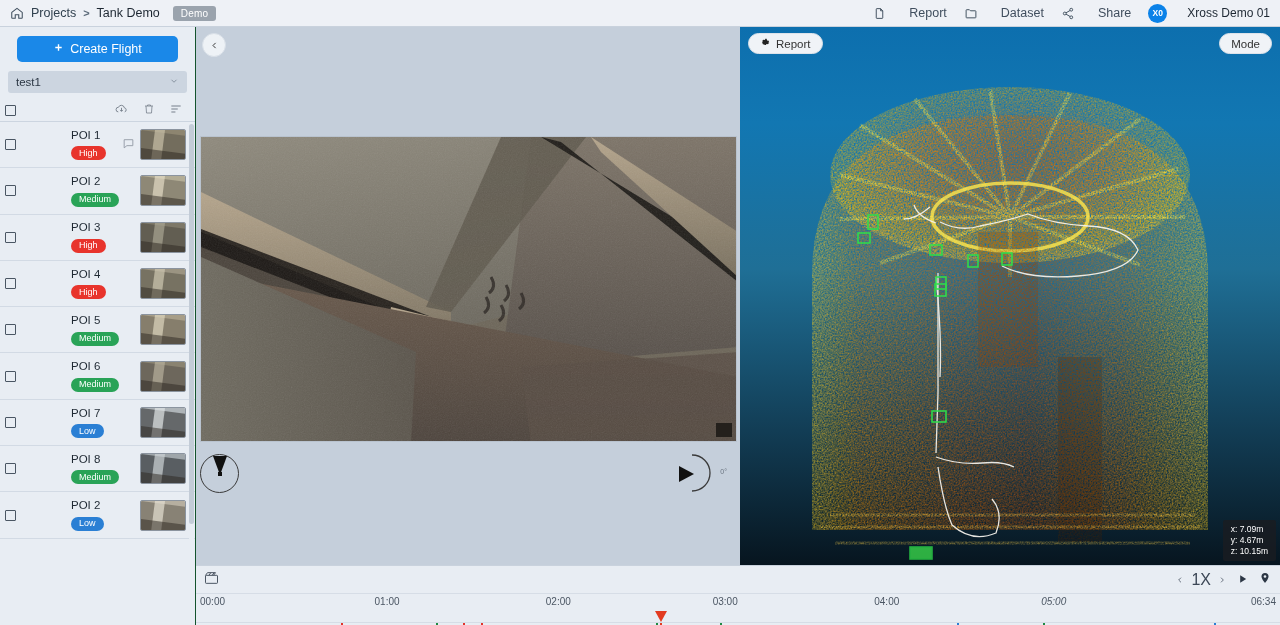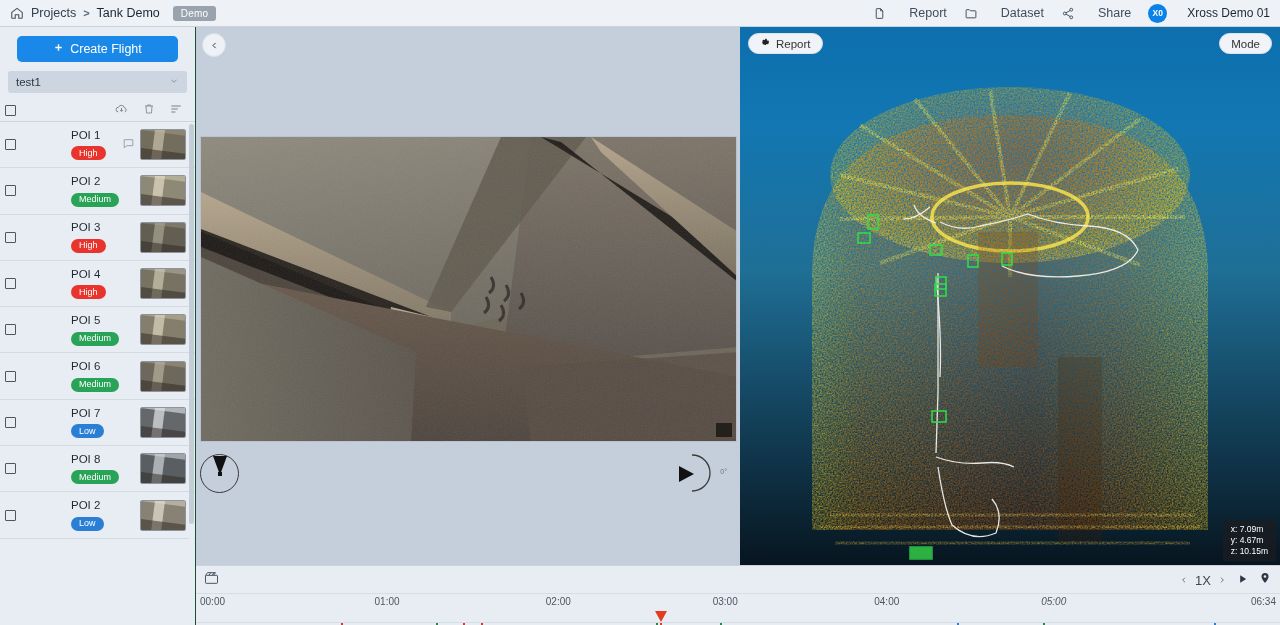--- a/index.html
+++ b/index.html
@@ -151,21 +151,21 @@
     border-radius: 2px; padding: 4px 8px; font-size: 8.5px; color: #fff;
     line-height: 11px; z-index: 6;
   }
 
   
   .timebar {
     position: absolute; left: 196px; top: 565px; width: 1084px; height: 60px;
     background: #e8edf3; border-top: 1px solid #c9d2dd;
   }
   .tb-top { height: 27px; display: flex; align-items: center; justify-content: space-between; padding: 0 9px 0 7px; }
-  .tb-right { display: flex; align-items: flex-end; gap: 11px; font-size: 13px; color: #3c4756; }
+  .tb-right { display: flex; align-items: center; gap: 11px; font-size: 16px; color: #3c4756; }
   .speed-group { display: flex; align-items: center; gap: 7px; }
   .speed-group span { cursor: pointer; }
   .ruler {
     position: relative; height: 30px; border-top: 1px solid #d6dde6;
     border-bottom: 1px solid #d6dde6; background: #e8edf3;
   }
   .tick { position: absolute; top: 2px; font-size: 10px; color: #4b5663; }
   .track { position: relative; height: 15px; background: #e8edf3; }
   .marker { position: absolute; top: 0; width: 2.2px; height: 15px; }
   .playhead { position: absolute; top: 0; width: 2px; height: 15px; background: #e23b20; z-index: 3; }

